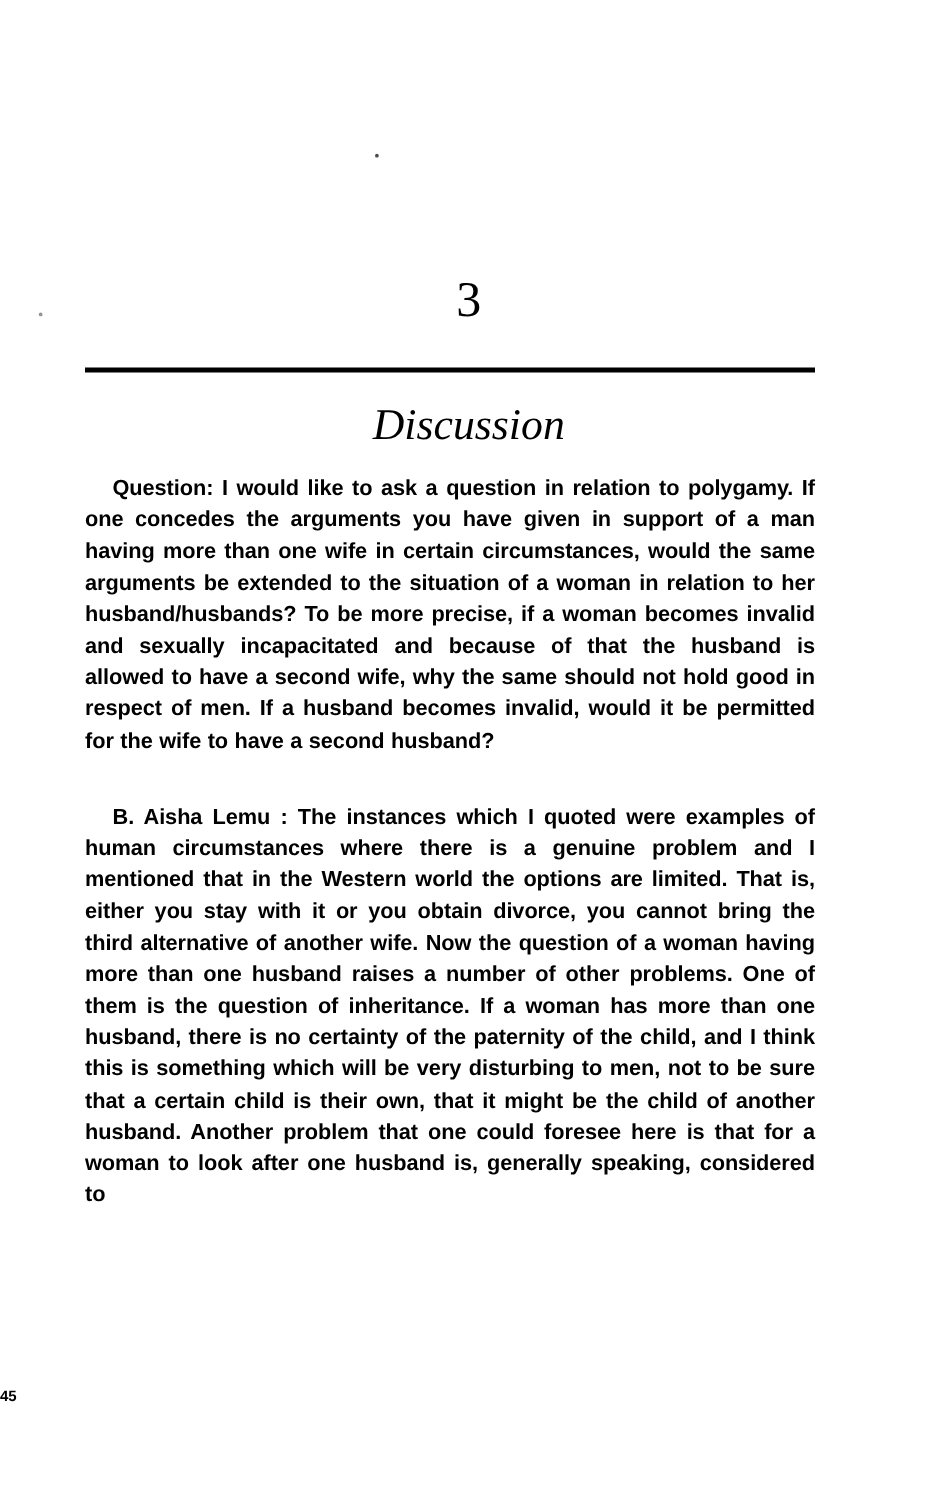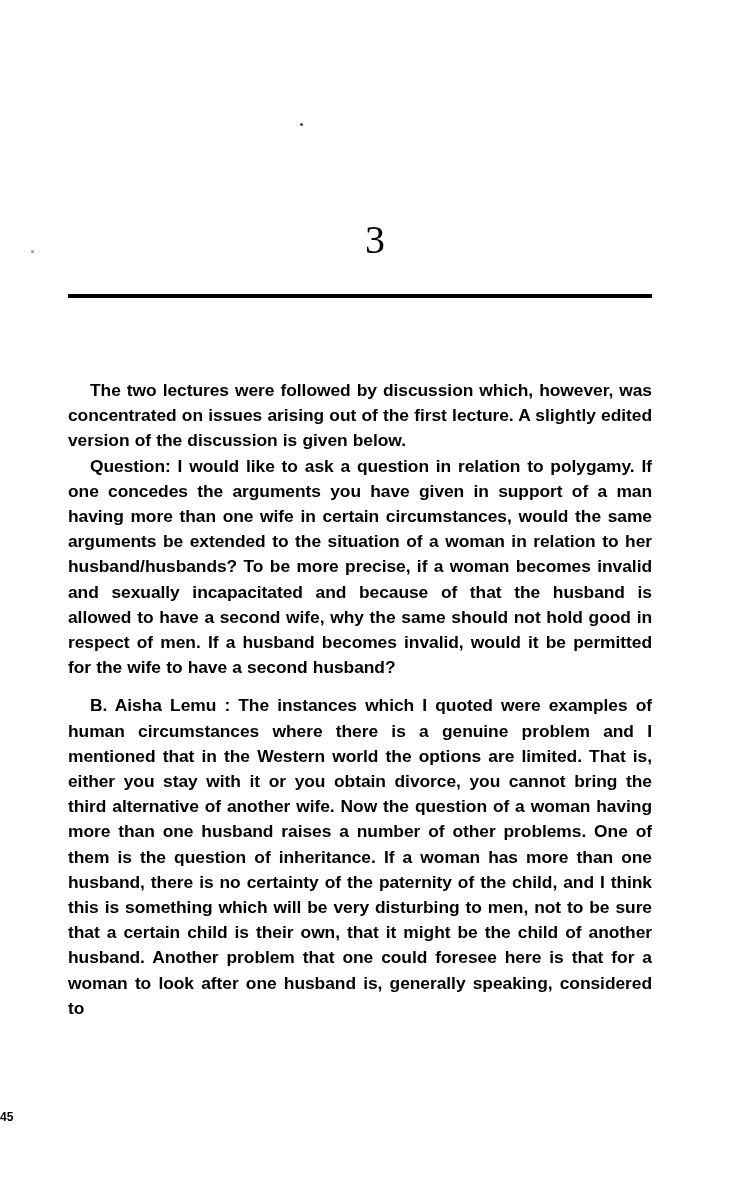--- a/index.html
+++ b/index.html
@@ -83,21 +83,21 @@
     font-size: 17.4px;
     line-height: 25.2px;
     text-align: justify;
     text-justify: inter-word;
     font-weight: 600;
     letter-spacing: -0.05px;
     margin: 0;
     word-spacing: 0.4px;
   }
   .para.indent { text-indent: 22px; }
-  .para.gap-top { margin-top: 13px; }
+  .para.gap-top { margin-top: 36px; }
 
   .section-heading {
     font-family: "Liberation Sans", sans-serif;
     font-size: 17.4px;
     line-height: 25.2px;
     font-weight: 800;
     margin: 0;
     margin-top: 24px;
   }
 
@@ -123,24 +123,24 @@
 
 <div class="page">
 
   <span class="speck s1"></span>
   <span class="speck s2"></span>
 
   <div class="chapter-number">3</div>
 
   <div class="chapter-rule"></div>
 
+  <div class="chapter-title">Discussion</div>
 
   <div class="column">
 
-    <p class="para indent">The two lectures were followed by discussion which, however, was concentrated on issues arising out of the first lecture. A slightly edited version of the discussion is given below.</p>
 
 
     <p class="para indent"><span class="speaker">Question:</span><span> I would like to ask a question in relation to polygamy. If one concedes the arguments you have given in support of a man having more than one wife in certain circumstances, would the same arguments be extended to the situation of a woman in relation to her husband/husbands? To be more precise, if a woman becomes invalid and sexually incapacitated and because of that the husband is allowed to have a second wife, why the same should not hold good in respect of men. If a husband becomes invalid, would it be permitted for the wife to have a second husband?</span></p>
 
     <p class="para indent gap-top"><span class="speaker">B. Aisha Lemu :</span><span> The instances which I quoted were examples of human circumstances where there is a genuine problem and I mentioned that in the Western world the options are limited. That is, either you stay with it or you obtain divorce, you cannot bring the third alternative of another wife. Now the question of a woman having more than one husband raises a number of other problems. One of them is the question of inheritance. If a woman has more than one husband, there is no certainty of the paternity of the child, and I think this is something which will be very disturbing to men, not to be sure that a certain child is their own, that it might be the child of another husband. Another problem that one could foresee here is that for a woman to look after one husband is, generally speaking, considered to</span></p>
 
   </div>
 
   <div class="page-number">45</div>
 

